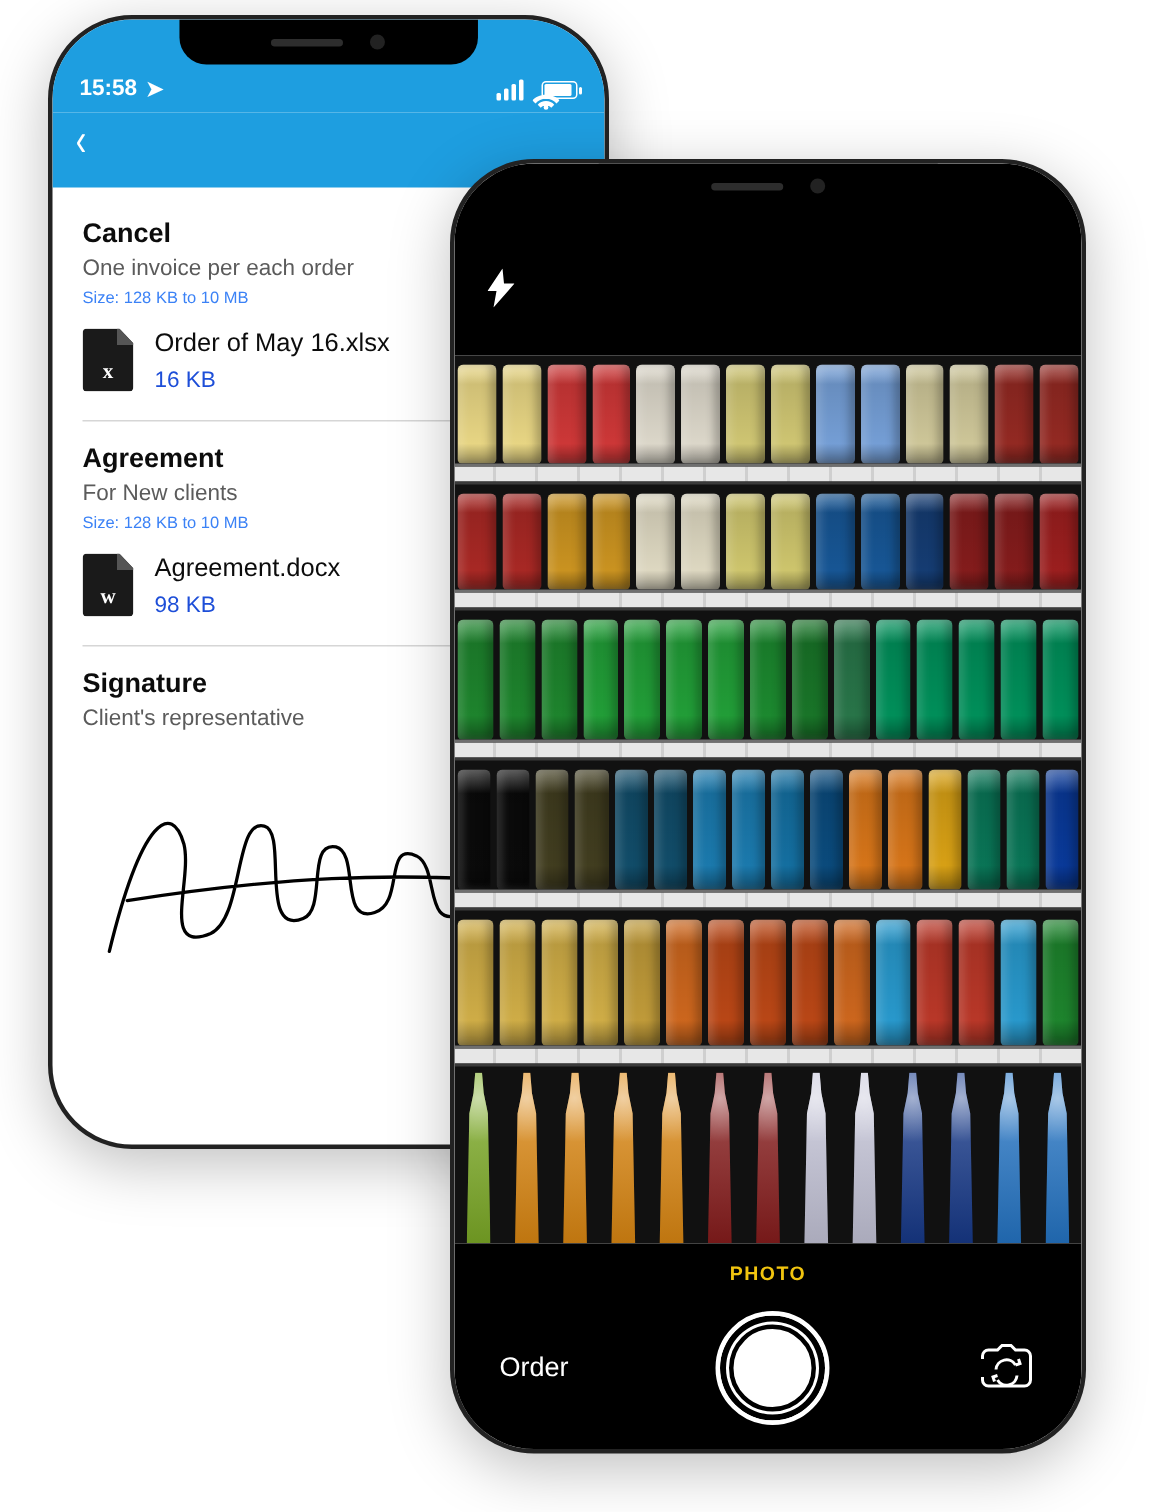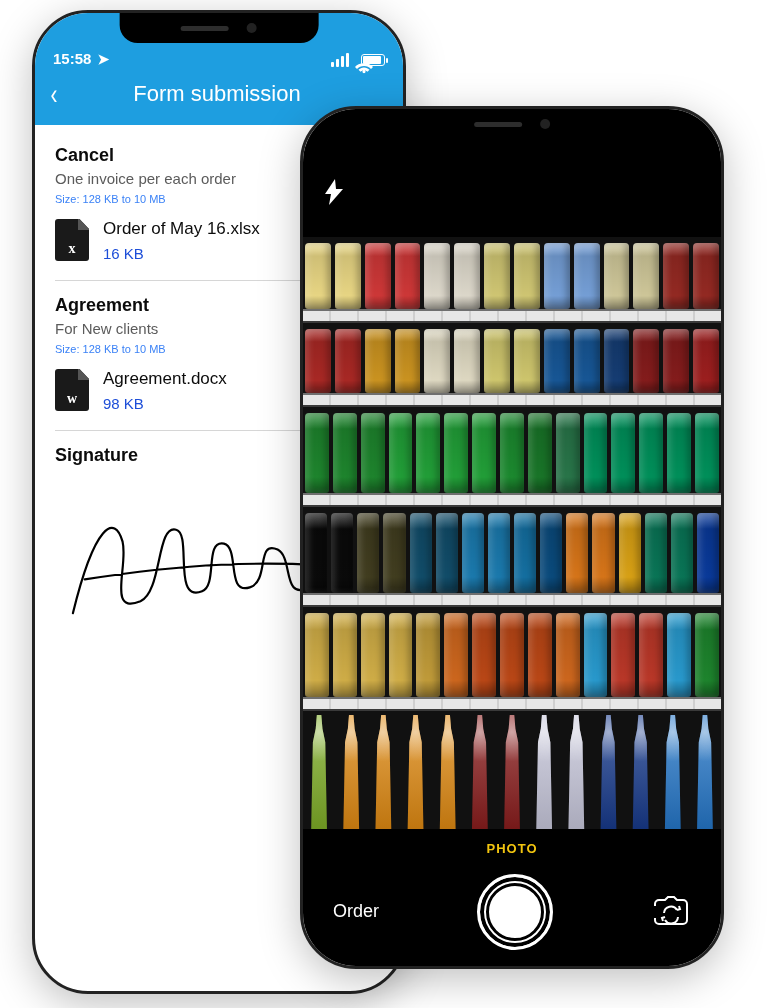--- a/index.html
+++ b/index.html
@@ -28,21 +28,21 @@
     background: #000;
     border-bottom-left-radius: 18px;
     border-bottom-right-radius: 18px;
     z-index: 50;
     display: flex; align-items: center; justify-content: center; gap: 18px;
   }
   .notch::before { content:""; width:48px; height:5px; background:#2d2d2d; border-radius:3px; }
   .notch::after  { content:""; width:10px; height:10px; background:#222; border-radius:50%; }
 
   
-  #phone-form { left: 32px; top: 10px; width: 374px; height: 984px; z-index: 1; }
+  #phone-form { left: 32px; top: 10px; width: 374px; height: 756px; z-index: 1; }
 
   .statusbar-blue {
     height: 62px;
     background: #1e9ee0;
     color: #fff;
     display: flex; align-items: flex-end; justify-content: space-between;
     padding: 0 18px 8px;
     font-size: 15px; font-weight: 600;
   }
   .status-left  { display:flex; align-items:center; gap:6px; }
@@ -176,21 +176,20 @@
         <svg width="18" height="14" viewBox="0 0 18 14">
             <path fill="#fff" d="M9 13.2a1.6 1.6 0 1 0 0-3.2 1.6 1.6 0 0 0 0 3.2Zm0-10C5 3.2 1.5 4.9 0 7l2 2c1.6-1.9 4.2-3.1 7-3.1s5.4 1.2 7 3.1l2-2C16.5 4.9 13 3.2 9 3.2Zm0 4.2c-2.2 0-4.2.9-5.5 2.4l2 2C6.4 10.8 7.6 10.2 9 10.2s2.6.6 3.5 1.6l2-2C13.2 8.3 11.2 7.4 9 7.4Z"></path>
           </svg>
       </span>
       <span class="batt"></span>
     </div>
   </div>
 
   <div class="navbar-blue">
     <span class="back-chevron">‹</span>
-    <span class="nav-title">Form submission</span>
   </div>
 
   <div class="form-body">
 
     <div class="section">
       <div class="sec-title">Cancel</div>
       <div class="sec-sub">One invoice per each order</div>
       <div class="sec-size">Size: 128 KB to 10 MB</div>
       <div class="file-row">
         <div class="file-icon">x</div>
@@ -209,20 +208,21 @@
         <div class="file-icon">w</div>
         <div>
           <div class="file-name">Agreement.docx</div>
           <div class="file-size">98 KB</div>
         </div>
       </div>
     </div>
 
     <div class="section">
       <div class="sec-title">Signature</div>
+      <div class="sec-sub">Client's representative</div>
       <div class="signature-box">
         <svg viewBox="0 0 330 150">
           <path fill="none" stroke="#000" stroke-width="2.2" stroke-linecap="round" d="M18 130 C 40 40, 60 30, 68 58 C 74 82, 52 132, 86 118
                C 108 108, 102 40, 122 46 C 138 50, 118 120, 148 108
                C 164 102, 150 56, 170 60 C 186 64, 172 112, 196 104
                C 216 98, 202 56, 224 66 C 240 74, 228 118, 256 104
                C 280 92, 260 64, 286 78
                M 30 96 C 120 82, 210 74, 318 86"></path>
         </svg>
       </div>

